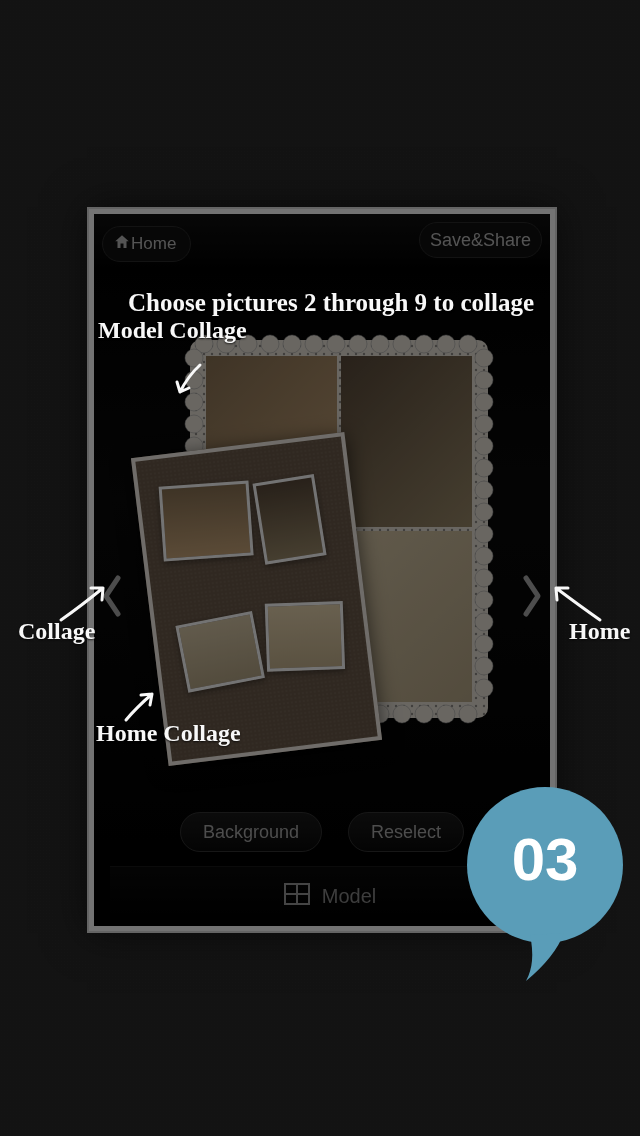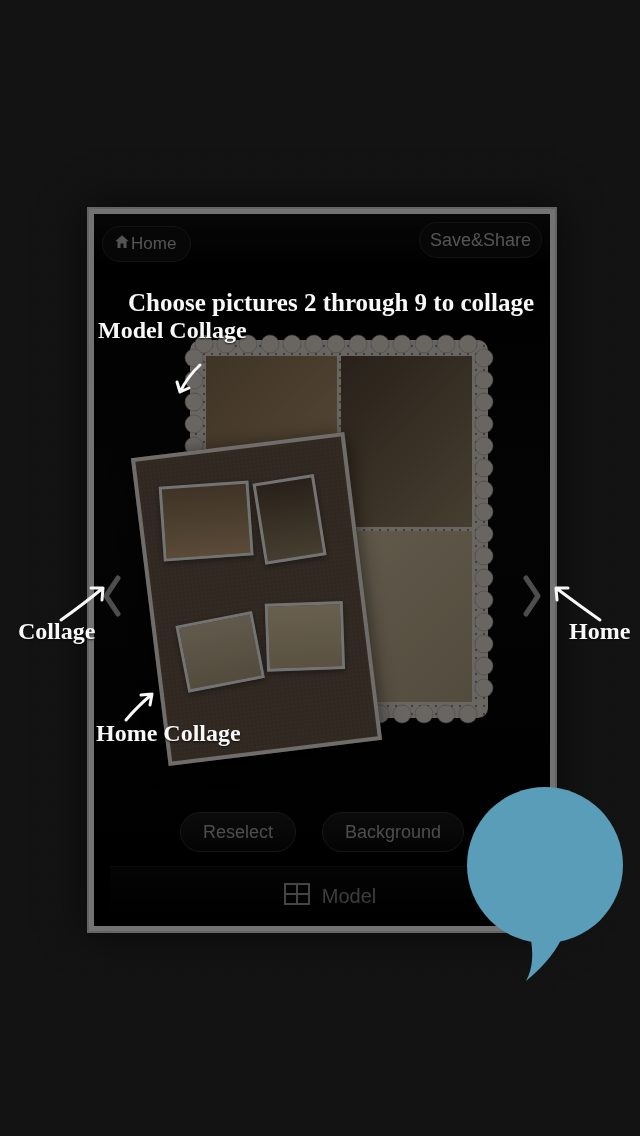--- a/index.html
+++ b/index.html
@@ -295,24 +295,24 @@
       </div>
       <div class="nav-arrow right">
         <svg viewBox="0 0 28 44">
             <path d="M8 4 L20 22 L8 40"></path>
           </svg>
       </div>
     </div>
 
     <div class="action-row">
       <div class="pill-btn">
+        <span>Background</span>
+      </div>
+      <div class="pill-btn">
         <span>Reselect</span>
-      </div>
-      <div class="pill-btn">
-        <span>Background</span>
       </div>
     </div>
 
     <div class="tab-bar">
       <div class="tab">
         <span>
           <svg viewBox="0 0 26 22">
               <rect x="1" y="1" width="24" height="20"></rect>
               <line x1="13" y1="1" x2="13" y2="21"></line>
               <line x1="1" y1="11" x2="25" y2="11"></line>
@@ -346,13 +346,14 @@
 <div class="hand" style="left:569px; top:618px;">Home</div>
 <svg class="arrow-svg" style="left:546px; top:582px; width:60px; height:44px;">
   <path d="M54 38 Q34 24 10 6 M10 6 l12 0 M10 6 l1 12"></path>
 </svg>
 
 <div class="badge">
   <svg viewBox="0 0 170 200">
     <circle cx="85" cy="80" r="78" fill="#5a9db8"></circle>
     <path d="M70 150 Q76 178 66 196 Q95 172 104 148 Z" fill="#5a9db8"></path>
   </svg>
+  <div class="badge-num">03</div>
 </div>
 
 </body></html>

